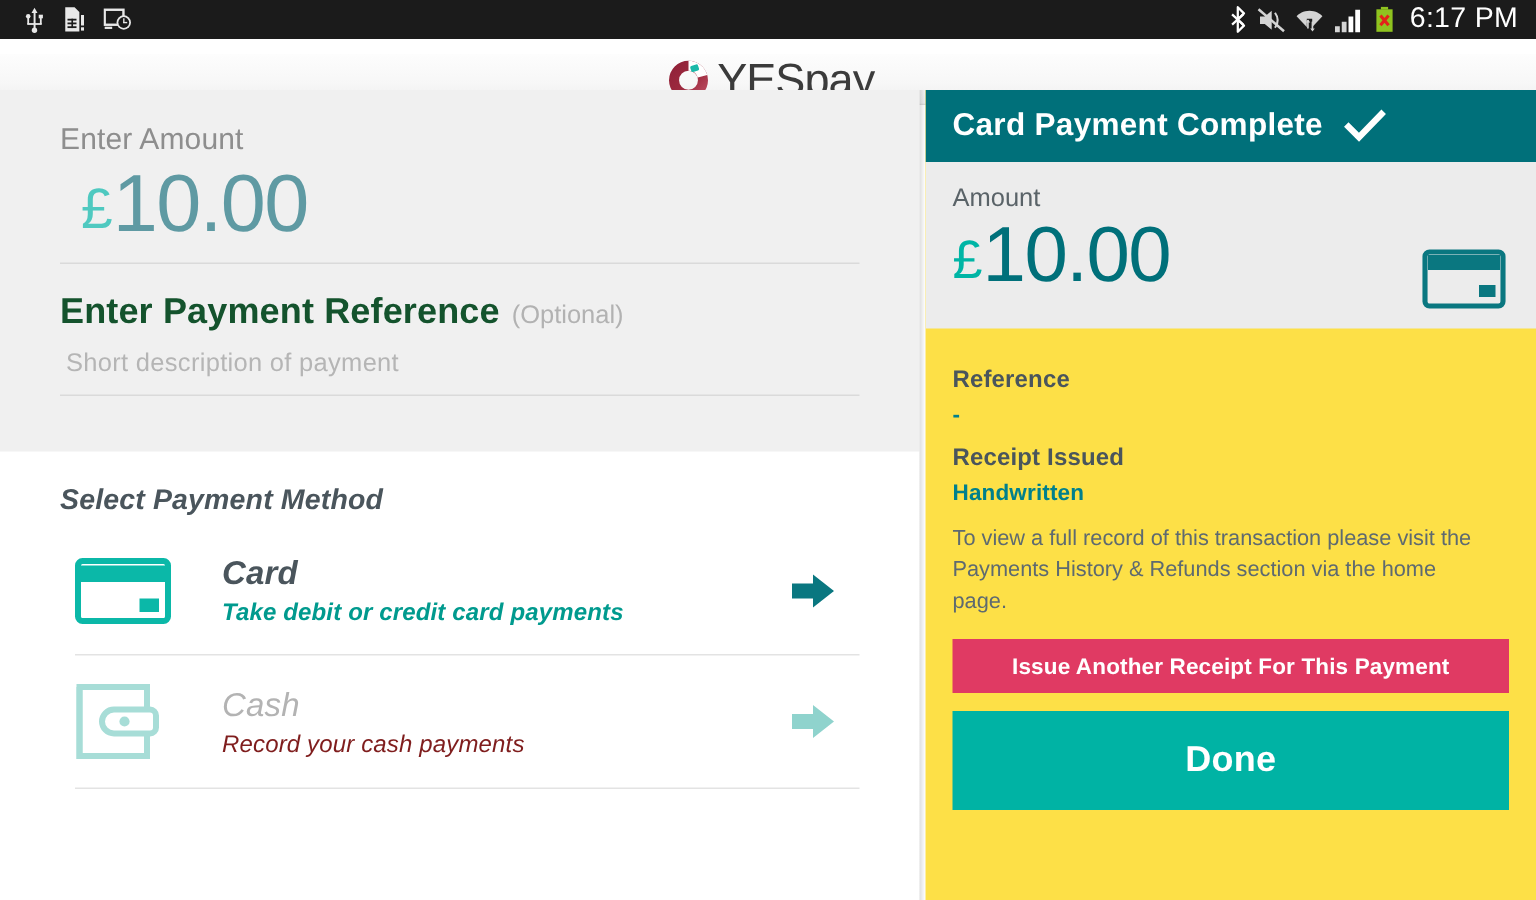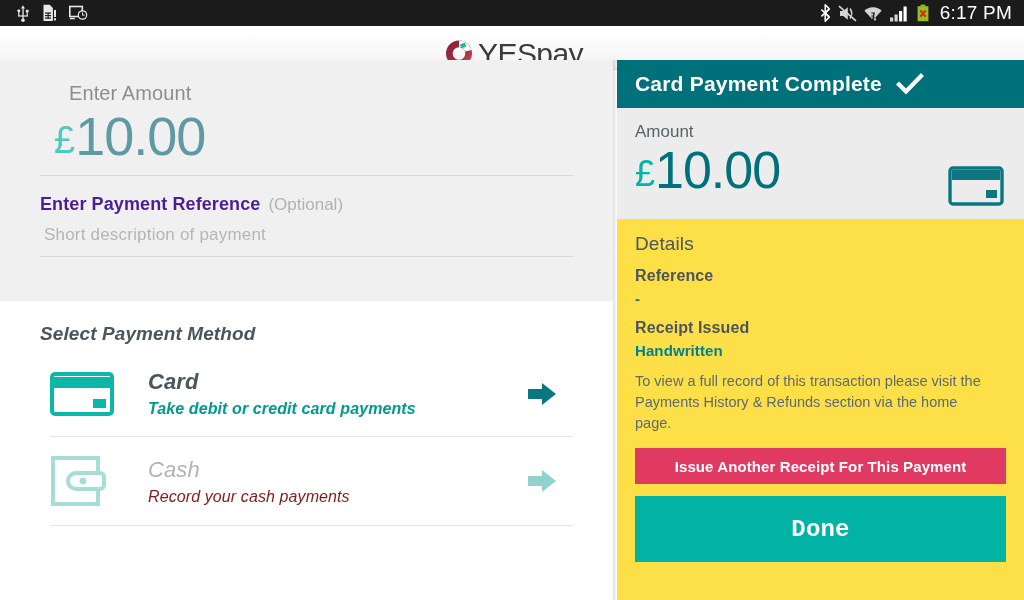--- a/index.html
+++ b/index.html
@@ -114,21 +114,20 @@
     background: #f0f0f0;
     padding: 22px 40px 20px 40px;
     box-sizing: border-box;
     height: 241px;
   }
   .field-label {
     font-size: 20px;
     color: #8e8e8e;
     font-weight: 400;
     letter-spacing: 0.1px;
-    margin-left: 29px;
   }
   .amount-row {
     display: flex;
     align-items: baseline;
     margin-top: 4px;
     padding-left: 14px;
   }
   .amount-currency {
     font-size: 38px;
     color: #4fc9c0;
@@ -148,22 +147,22 @@
     background: #dadada;
     margin-top: 12px;
   }
   .ref-label-row {
     margin-top: 18px;
     display: flex;
     align-items: baseline;
     gap: 8px;
   }
   .ref-label {
-    font-size: 18px;
-    color: #4c1d95;
+    font-size: 24px;
+    color: #14532d;
     font-weight: bold;
     letter-spacing: 0.1px;
   }
   .ref-optional {
     font-size: 17px;
     color: #b2b2b2;
     font-weight: 400;
   }
   .ref-input {
     margin-top: 10px;
@@ -338,21 +337,20 @@
     letter-spacing: 0.1px;
   }
   .btn-primary {
     background: #00b3a4;
     height: 66px;
     margin-top: 12px;
     color: #ffffff;
     font-size: 24px;
     font-weight: bold;
     letter-spacing: 0.2px;
-    font-family: Liberation Mono, monospace;
   }
 </style>
 </head>
 <body>
 
 <div id="app">
 
   <div class="statusbar">
     <div class="status-left">
       <span class="sb-icon">
@@ -538,21 +536,20 @@
       <div class="rp-card-icon">
         <svg width="56" height="40" viewBox="0 0 56 40">
           <rect x="2" y="2" width="52" height="36" rx="3" fill="none" stroke="#0a7780" stroke-width="3.4"></rect>
           <rect x="4" y="4" width="48" height="10" fill="#0a7780"></rect>
           <rect x="38" y="24" width="11" height="8" fill="#0a7780"></rect>
         </svg>
       </div>
     </div>
 
     <div class="rp-details">
-      <div class="rp-details-title">Details</div>
 
       <div class="rp-detail-key">Reference</div>
       <div class="rp-detail-val">-</div>
 
       <div class="rp-detail-key">Receipt Issued</div>
       <div class="rp-detail-val">Handwritten</div>
 
       <div class="rp-note">To view a full record of this transaction please visit the Payments History &amp; Refunds section via the home page.</div>
     </div>
 

